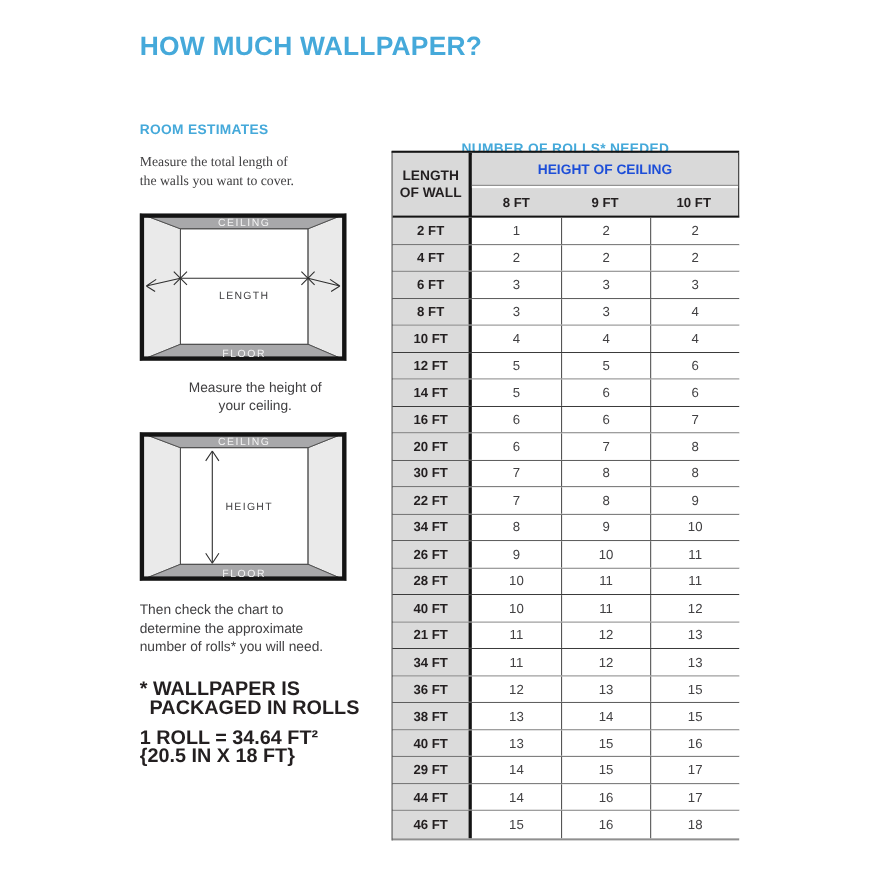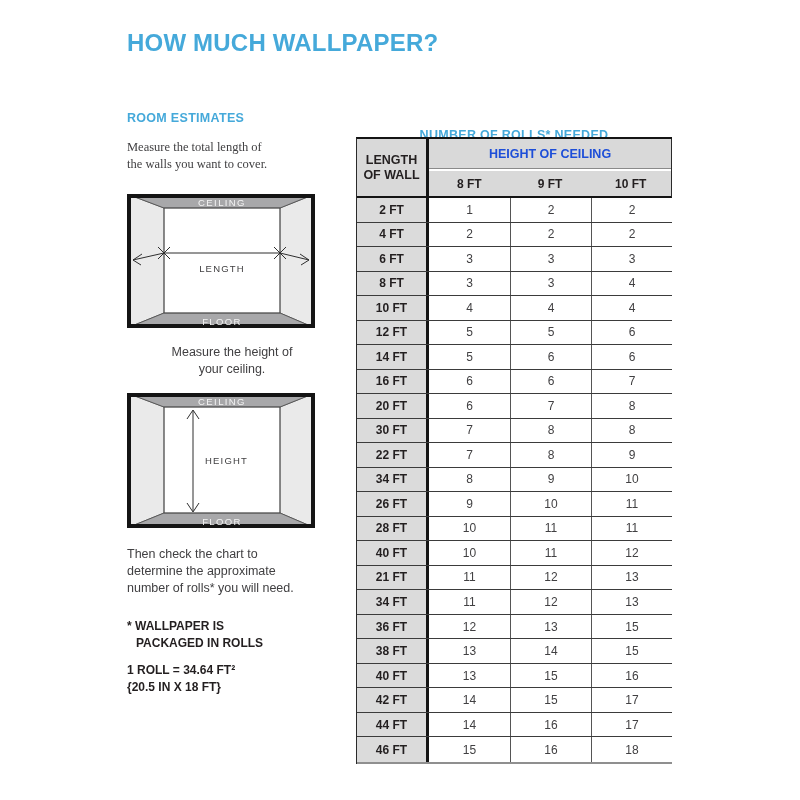--- a/index.html
+++ b/index.html
@@ -16,21 +16,21 @@
     color:var(--accent,#45A9DA); letter-spacing:0.2px; line-height:1;
   }
   .section-heading {
     font-size:12.5px; font-weight:bold; color:var(--accent,#45A9DA);
     letter-spacing:0.3px; line-height:1;
   }
   .para {
     font-size:12.5px; line-height:17px; color:var(--body,#414042);
     white-space:pre-line;
   }
-  .bold-note { font-size:12px; font-weight:bold; line-height:17px; color:#231f20; }
+  .bold-note { font-size:18px; font-weight:bold; line-height:17px; color:#231f20; }
   .bold-note .ind { display:block; padding-left:9px; }
 
   
   .room-svg { display:block; }
   .room-svg .band { fill:var(--bandgray,#A8A8AA); stroke:#4a4a4a; stroke-width:0.8; }
   .room-svg .side { fill:var(--sidegray,#EAEAEA); stroke:#4a4a4a; stroke-width:0.8; }
   .room-svg .inner { fill:none; stroke:#4a4a4a; stroke-width:0.8; }
   .room-svg .outer { fill:none; stroke:var(--ink,#141414); stroke-width:4; }
   .room-svg .band-label {
     fill:#f4f4f4; font-size:9.5px; letter-spacing:1.4px; text-anchor:middle;
@@ -285,21 +285,21 @@
           <div class="cell val">14</div>
           <div class="cell val">15</div>
         </div>
         <div class="trow">
           <div class="cell rowhead">40 FT</div>
           <div class="cell val">13</div>
           <div class="cell val">15</div>
           <div class="cell val">16</div>
         </div>
         <div class="trow">
-          <div class="cell rowhead">42 FT</div>
+          <div class="cell rowhead">29 FT</div>
           <div class="cell val">14</div>
           <div class="cell val">15</div>
           <div class="cell val">17</div>
         </div>
         <div class="trow">
           <div class="cell rowhead">44 FT</div>
           <div class="cell val">14</div>
           <div class="cell val">16</div>
           <div class="cell val">17</div>
         </div>

